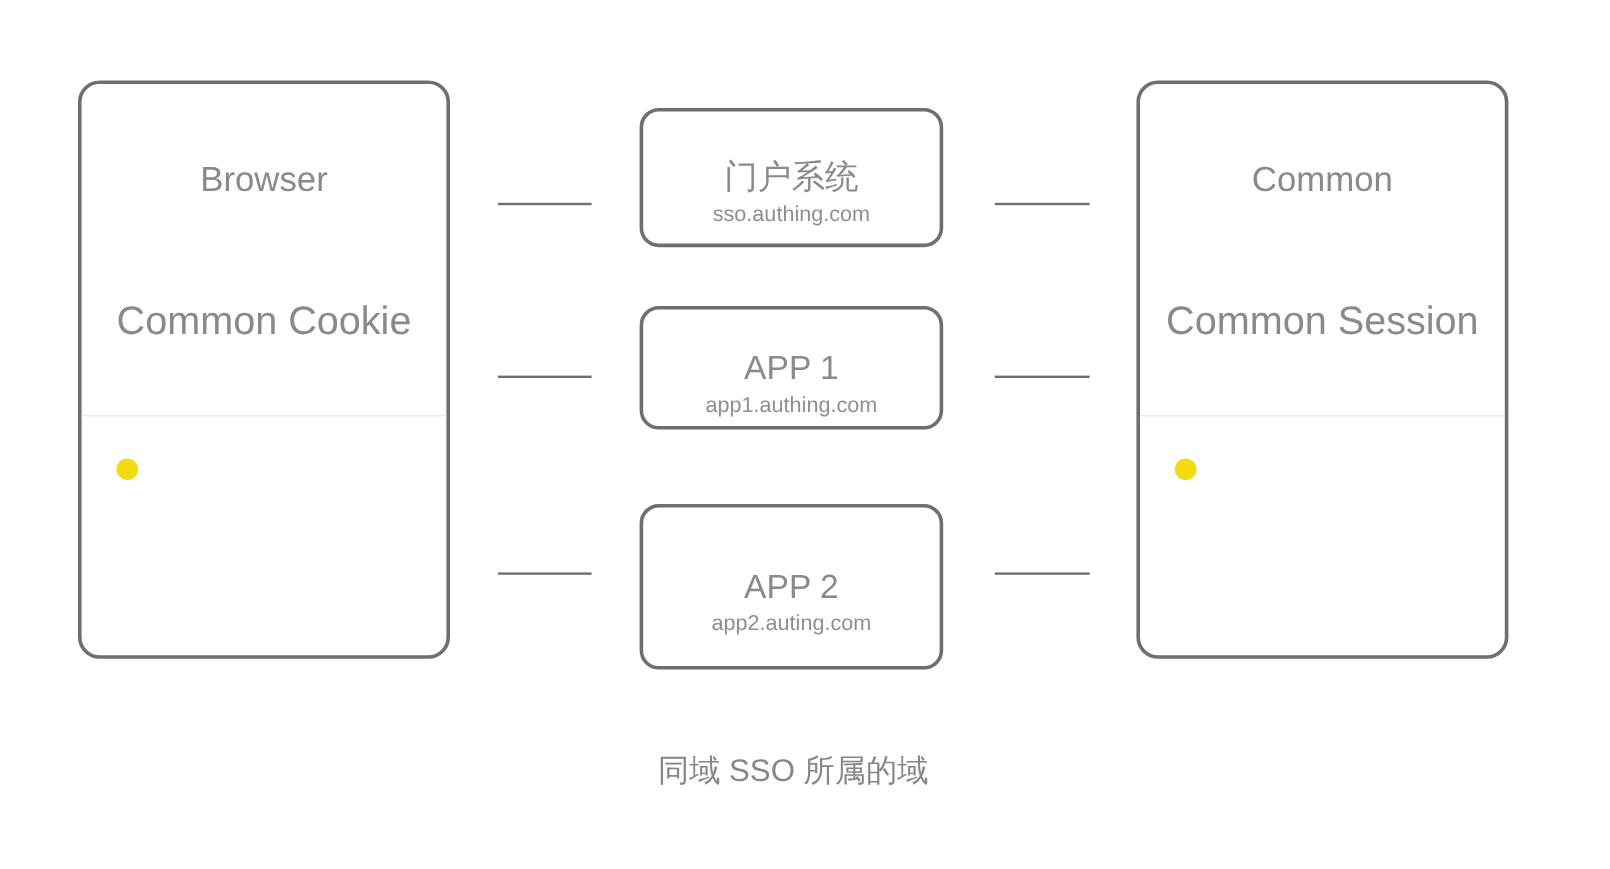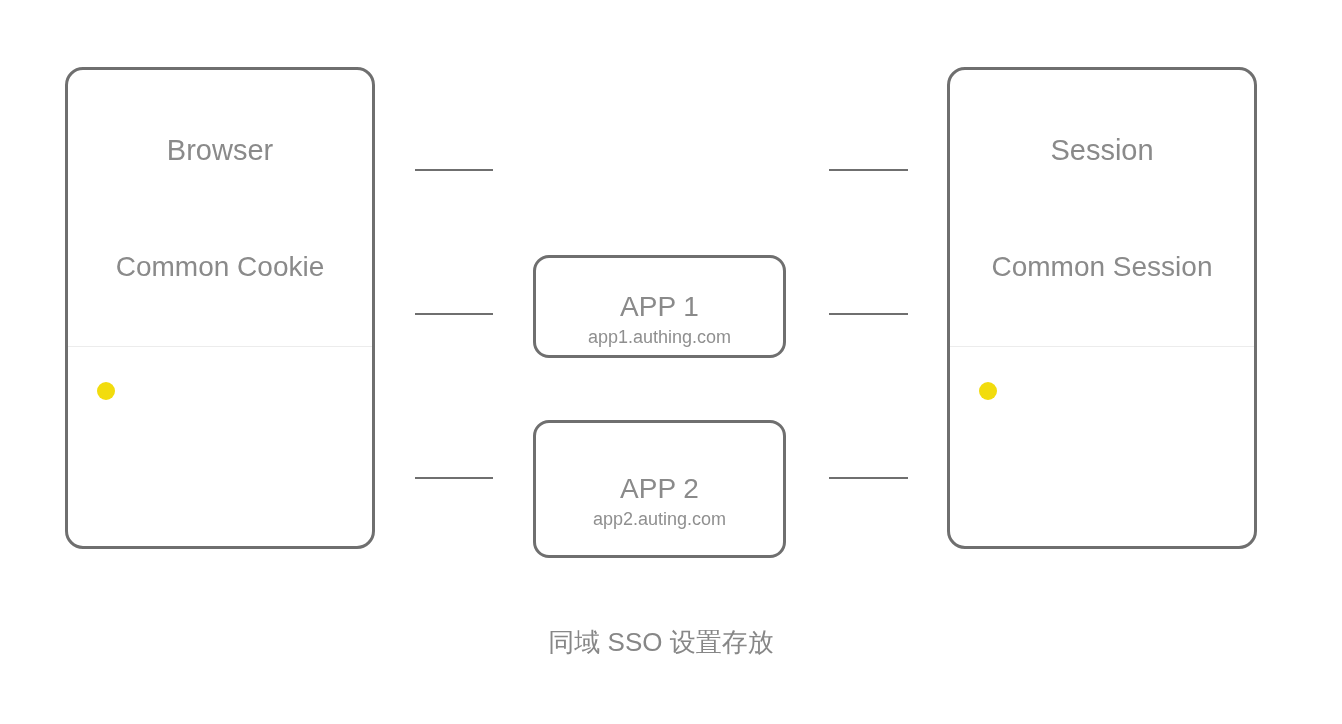--- a/index.html
+++ b/index.html
@@ -26,21 +26,21 @@
   .panel.right { left: 947px; }
   .panel-title {
     position: absolute; top: 63px; left: 0; right: 0;
     text-align: center;
     font-size: 29px; line-height: 34px;
     color: #8a8a8a;
   }
   .panel-subtitle {
     position: absolute; top: 181px; left: 0; right: 0;
     text-align: center;
-    font-size: 28px; line-height: 32px;
+    font-size: 33px; line-height: 32px;
     color: #8a8a8a;
   }
   .panel-divider {
     position: absolute; top: 276px; left: 0; right: 0;
     height: 1px; background: #ececec;
   }
   .bullet-dot {
     position: absolute; top: 312px; left: 29px;
     width: 18px; height: 18px; border-radius: 50%;
     background: #f2dc0d;
@@ -103,37 +103,41 @@
 <div class="canvas">
 
   <div class="panel left">
     <div class="panel-title">Browser</div>
     <div class="panel-subtitle">Common Cookie</div>
     <div class="panel-divider"></div>
     <div class="bullet-dot"></div>
   </div>
 
   <div class="panel right">
-    <div class="panel-title">Session</div>
+    <div class="panel-title">Common</div>
     <div class="panel-subtitle">Common Session</div>
     <div class="panel-divider"></div>
     <div class="bullet-dot"></div>
   </div>
 
+  <div class="node node-1">
+    <div class="node-title">门户系统</div>
+    <div class="node-domain">sso.authing.com</div>
+  </div>
   <div class="node node-2">
     <div class="node-title">APP 1</div>
     <div class="node-domain">app1.authing.com</div>
   </div>
   <div class="node node-3">
     <div class="node-title">APP 2</div>
     <div class="node-domain">app2.auting.com</div>
   </div>
 
   <div class="connector l c-row1"></div>
   <div class="connector l c-row2"></div>
   <div class="connector l c-row3"></div>
   <div class="connector r c-row1"></div>
   <div class="connector r c-row2"></div>
   <div class="connector r c-row3"></div>
 
-  <div class="caption">同域 SSO 设置存放</div>
+  <div class="caption">同域 SSO 所属的域</div>
 
 </div>
 
 </body></html>

